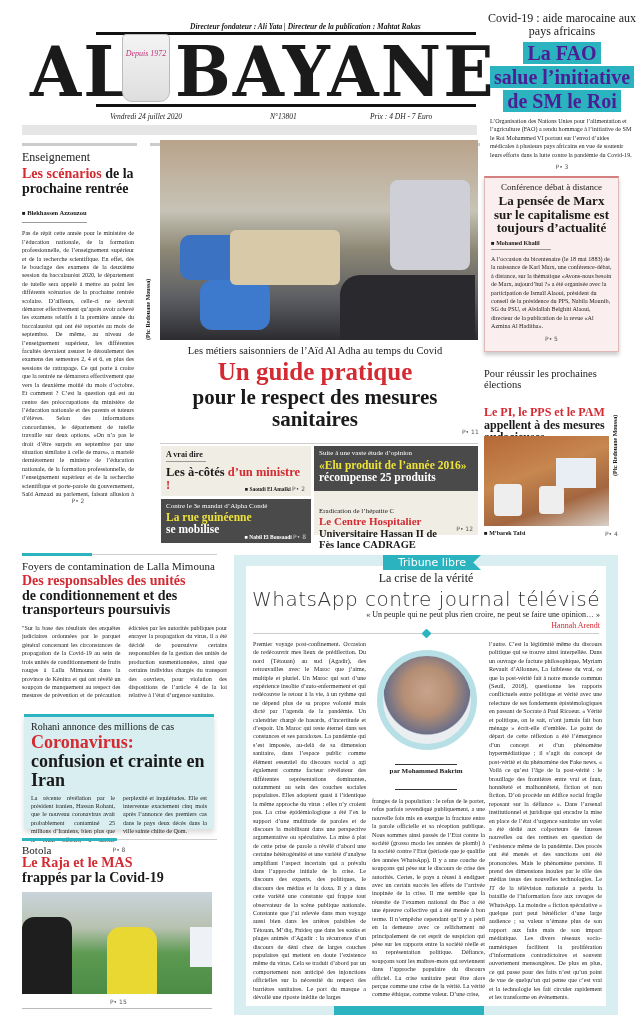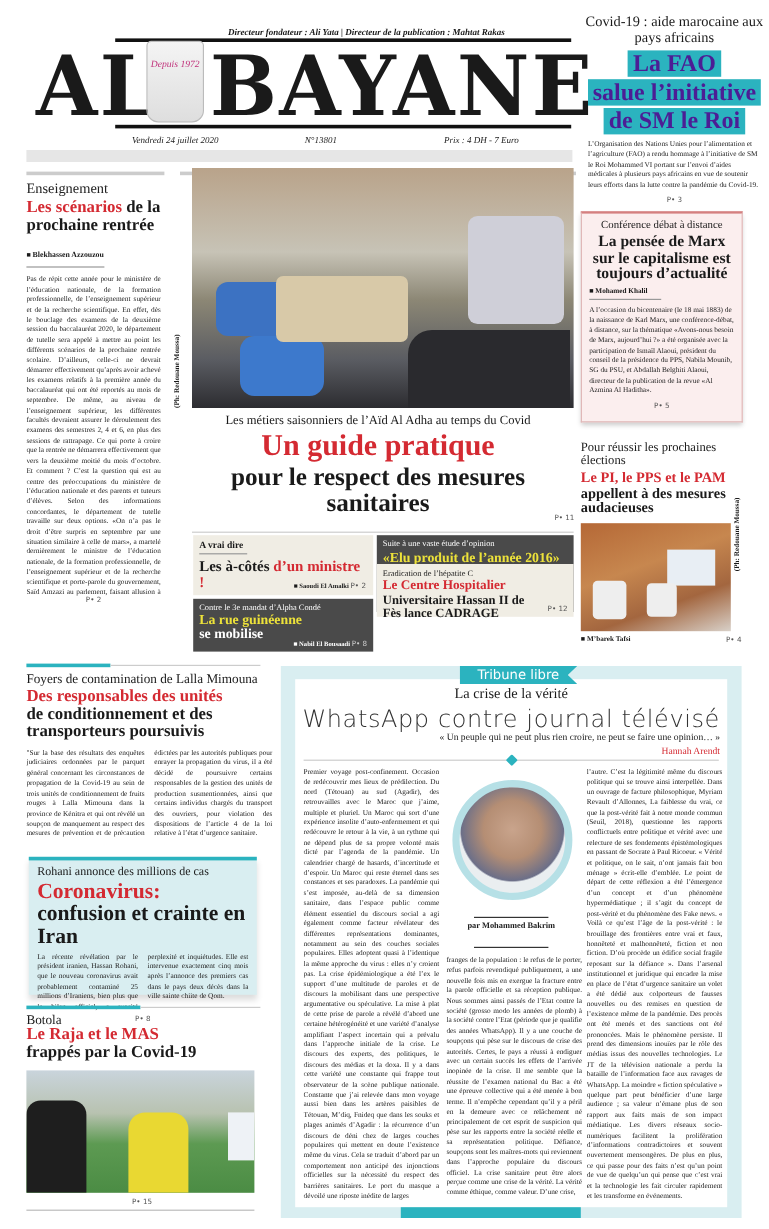--- a/index.html
+++ b/index.html
@@ -33,21 +33,21 @@
 </head>
 <body>
 
 <div class="abs directors">Directeur fondateur : Ali Yata | Directeur de la publication : Mahtat Rakas</div>
 <div class="abs rule" style="left:96px;top:32px;width:380px"></div>
 <div class="abs mast-text" style="left:30px;top:37px">AL</div>
 <div class="abs scroll"><span>Depuis 1972</span></div>
 <div class="abs mast-text" style="left:175px;top:37px">BAYANE</div>
 <div class="abs rule" style="left:96px;top:104px;width:380px"></div>
 <div class="abs dateline" style="left:110px">Vendredi 24 juillet 2020</div>
-<div class="abs dateline" style="left:254px">N°13801</div>
+<div class="abs dateline" style="left:270px">N°13801</div>
 <div class="abs dateline" style="left:370px">Prix : 4 DH - 7 Euro</div>
 <div class="abs grayband"></div>
 <div class="abs grayband2"></div>
 <div class="abs grayband3"></div>
 
 <div class="abs" style="left:488px;top:12px;width:148px;text-align:center">
   <div style="font-size:12px;line-height:13px">Covid-19 : aide marocaine aux pays africains</div>
   <div style="margin-top:3px">
     <span class="fao-hl">La FAO</span><br>
     <span class="fao-hl">salue l’initiative</span><br>
@@ -91,38 +91,38 @@
   <div class="hd yellow" style="font-size:11.5px;margin-top:2px">«Elu produit de l’année 2016»</div>
   <div class="hd" style="font-size:11.5px">récompense 25 produits</div>
   <div class="abs pg" style="right:5px;bottom:3px;color:#ccc">P• 7</div>
 </div>
 <div class="abs box-dark" style="left:161px;top:499px;width:150px;height:44px;padding:3px 5px">
   <div style="font-size:7px">Contre le 3e mandat d’Alpha Condé</div>
   <div class="hd yellow" style="font-size:11.5px;margin-top:1px">La rue guinéenne</div>
   <div class="hd" style="font-size:11.5px">se mobilise</div>
   <div class="abs" style="right:5px;bottom:3px;font-size:5.5px"><span>■ </span><b>Nabil El Bousaadi</b> <span class="pg" style="color:#ccc">P• 8</span></div>
 </div>
-<div class="abs box-light" style="left:314px;top:470px;width:164px;height:44px;padding:4px 5px">
+<div class="abs box-light" style="left:314px;top:491px;width:164px;height:44px;padding:16px 5px">
   <div style="font-size:7px">Eradication de l’hépatite C</div>
   <div class="hd red" style="font-size:11px;margin-top:1px">Le Centre Hospitalier</div>
   <div class="hd" style="font-size:10.5px;width:135px">Universitaire Hassan II de Fès lance CADRAGE</div>
   <div class="abs pg" style="right:5px;bottom:3px">P• 12</div>
 </div>
 
 <div class="abs pinkbox" style="left:484px;top:176px;width:135px;height:176px;padding:4px 6px;box-shadow:0 3px 4px #ccc">
   <div style="font-size:9px;text-align:center">Conférence débat à distance</div>
   <div class="hd" style="font-size:13px;text-align:center;margin-top:2px">La pensée de Marx sur le capitalisme est toujours d’actualité</div>
   <div style="margin-top:5px;border-bottom:1px solid #999;padding-bottom:3px;width:60px;font-size:6px">■ <b>Mohamed Khalil</b></div>
   <div class="body" style="margin-top:5px;text-align:left">A l’occasion du bicentenaire (le 18 mai 1883) de la naissance de Karl Marx, une conférence-débat, à distance, sur la thématique «Avons-nous besoin de Marx, aujourd’hui ?» a été organisée avec la participation de Ismaïl Alaoui, président du conseil de la présidence du PPS, Nabila Mounib, SG du PSU, et Abdallah Belghiti Alaoui, directeur de la publication de la revue «Al Azmina Al Haditha».</div>
   <div class="pg" style="text-align:center;margin-top:4px">P• 5</div>
 </div>
 
 <div class="abs" style="left:484px;top:368px;width:135px">
   <div style="font-size:10.5px;line-height:11px">Pour réussir les prochaines élections</div>
-  <div class="hd red" style="font-size:12px;margin-top:2px">Le PI, le PPS et le PAM</div>
+  <div class="hd red" style="font-size:12px;margin-top:16px">Le PI, le PPS et le PAM</div>
   <div class="hd" style="font-size:12px">appellent à des mesures audacieuses</div>
 </div>
 <div class="abs photo" style="left:484px;top:436px;width:125px;height:90px;background:linear-gradient(160deg,#b56836 0,#c7874f 40%,#a3663f 70%,#d8d0c8 100%)">
   <div class="abs" style="left:72px;top:22px;width:40px;height:30px;background:#e8eef4"></div>
   <div class="abs" style="left:10px;top:48px;width:28px;height:32px;background:#eee;border-radius:4px"></div>
   <div class="abs" style="left:55px;top:50px;width:25px;height:28px;background:#eee;border-radius:4px"></div>
 </div>
 <div class="abs credit" style="left:612px;top:476px">(Ph: Redouane Moussa)</div>
 <div class="abs" style="left:484px;top:530px;font-size:6px">■ <b>M’barek Tafsi</b></div>
 <div class="abs pg" style="left:605px;top:530px">P• 4</div>

